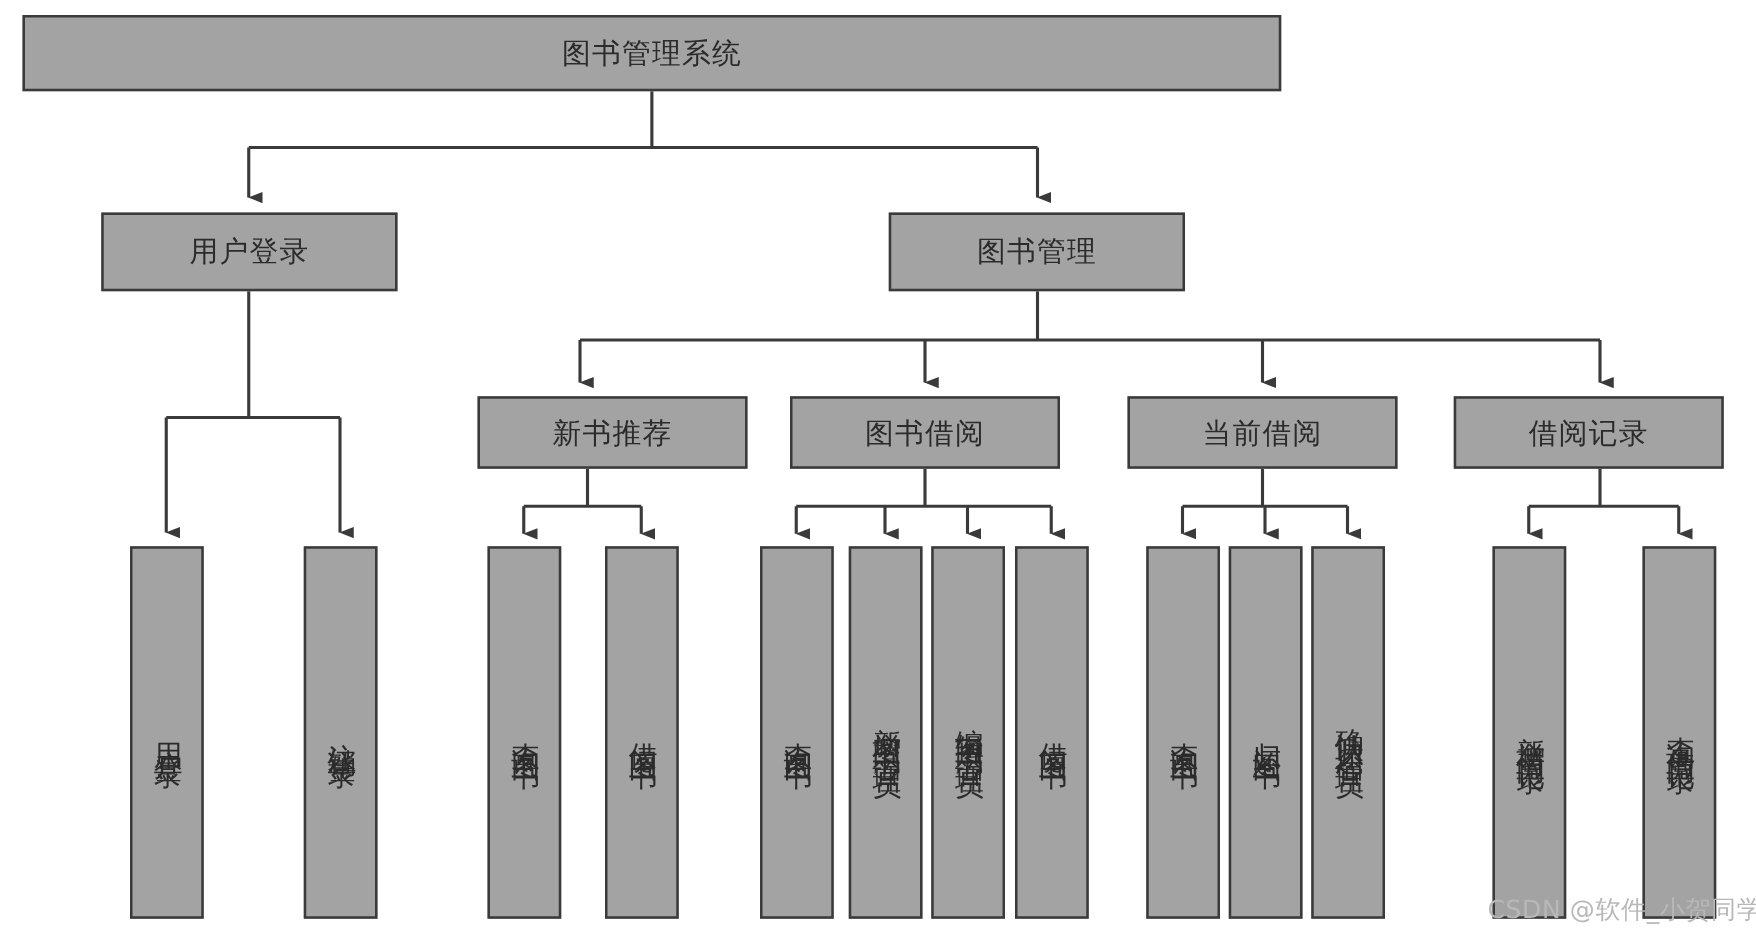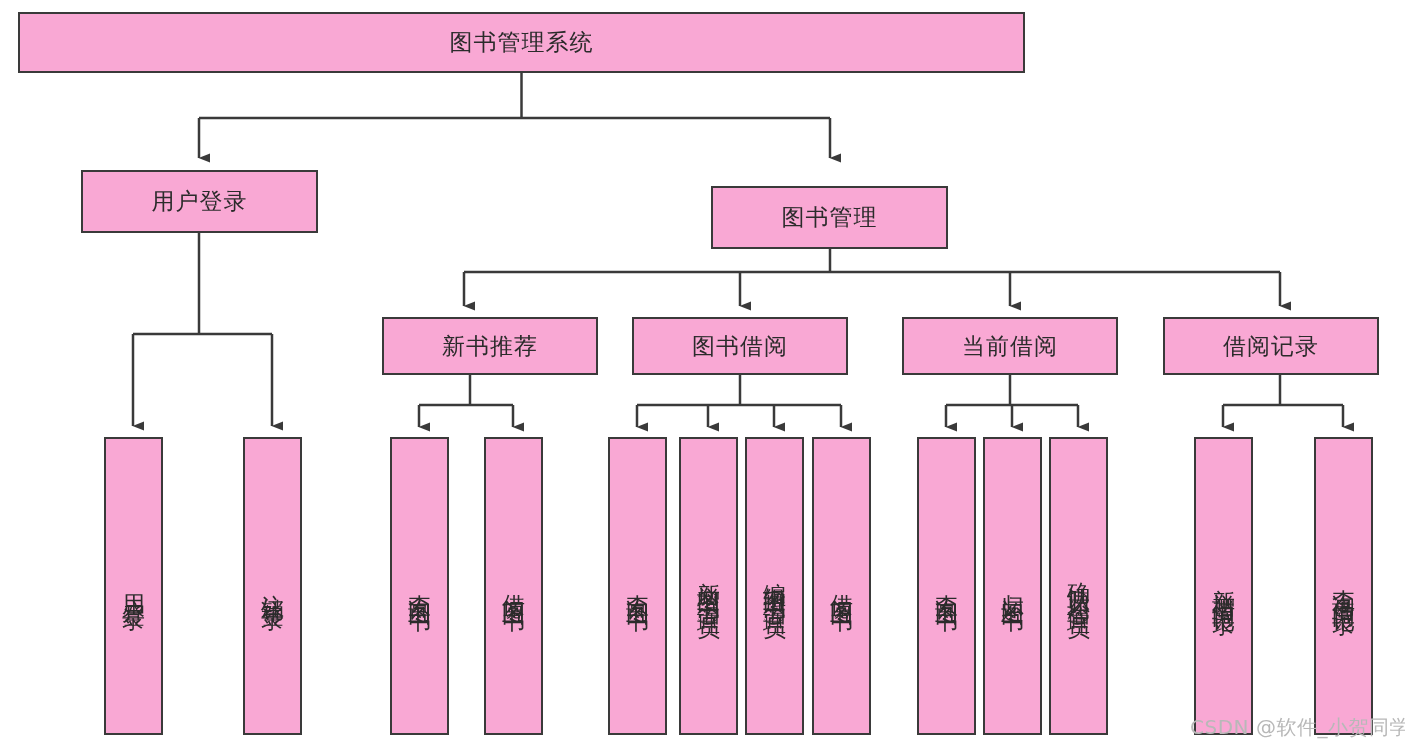--- a/index.html
+++ b/index.html
@@ -22,21 +22,21 @@
   #connector-layer {
     position: absolute;
     left: 0;
     top: 0;
     width: 1405px;
     height: 747px;
   }
   .node-box {
     position: absolute;
     box-sizing: border-box;
-    background: #f9a8d4;
+    background: #a3a3a3;
     border: 2px solid #3a3a3a;
     display: flex;
     align-items: center;
     justify-content: center;
     color: #2b2b2b;
   }
   .node-box.horizontal {
     font-size: 23px;
     letter-spacing: 1px;
   }
@@ -120,21 +120,21 @@
     </g>
   </svg>
 
   <div class="node-box horizontal" style="left:18px; top:12px; width:1007px; height:61px;">
     <span class="node-label">图书管理系统</span>
   </div>
 
   <div class="node-box horizontal" style="left:81px; top:170px; width:237px; height:63px;">
     <span class="node-label">用户登录</span>
   </div>
-  <div class="node-box horizontal" style="left:711px; top:186px; width:237px; height:63px;text-align:right;">
+  <div class="node-box horizontal" style="left:711px; top:170px; width:237px; height:63px;text-align:right;">
     <span class="node-label">图书管理</span>
   </div>
 
   <div class="node-box horizontal" style="left:362px; top:317px; width:216px; height:58px;margin-left:20px;">
     <span class="node-label">新书推荐</span>
   </div>
   <div class="node-box horizontal" style="left:632px; top:317px; width:216px; height:58px;">
     <span class="node-label">图书借阅</span>
   </div>
   <div class="node-box horizontal" style="left:902px; top:317px; width:216px; height:58px;">

